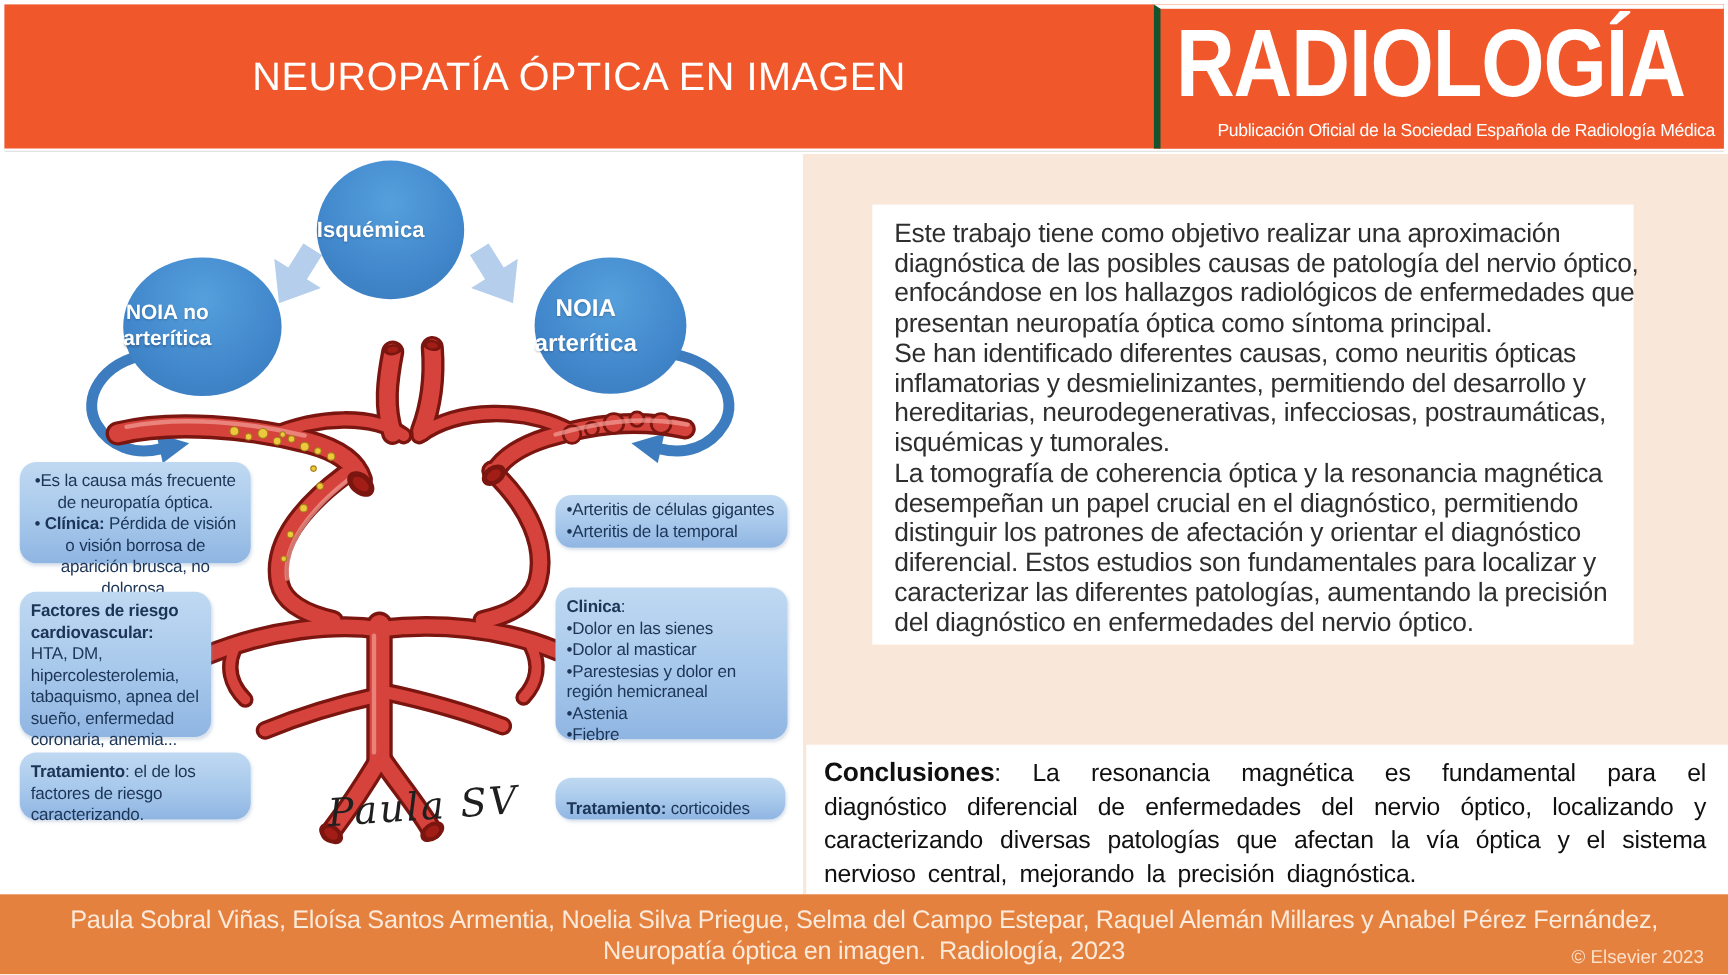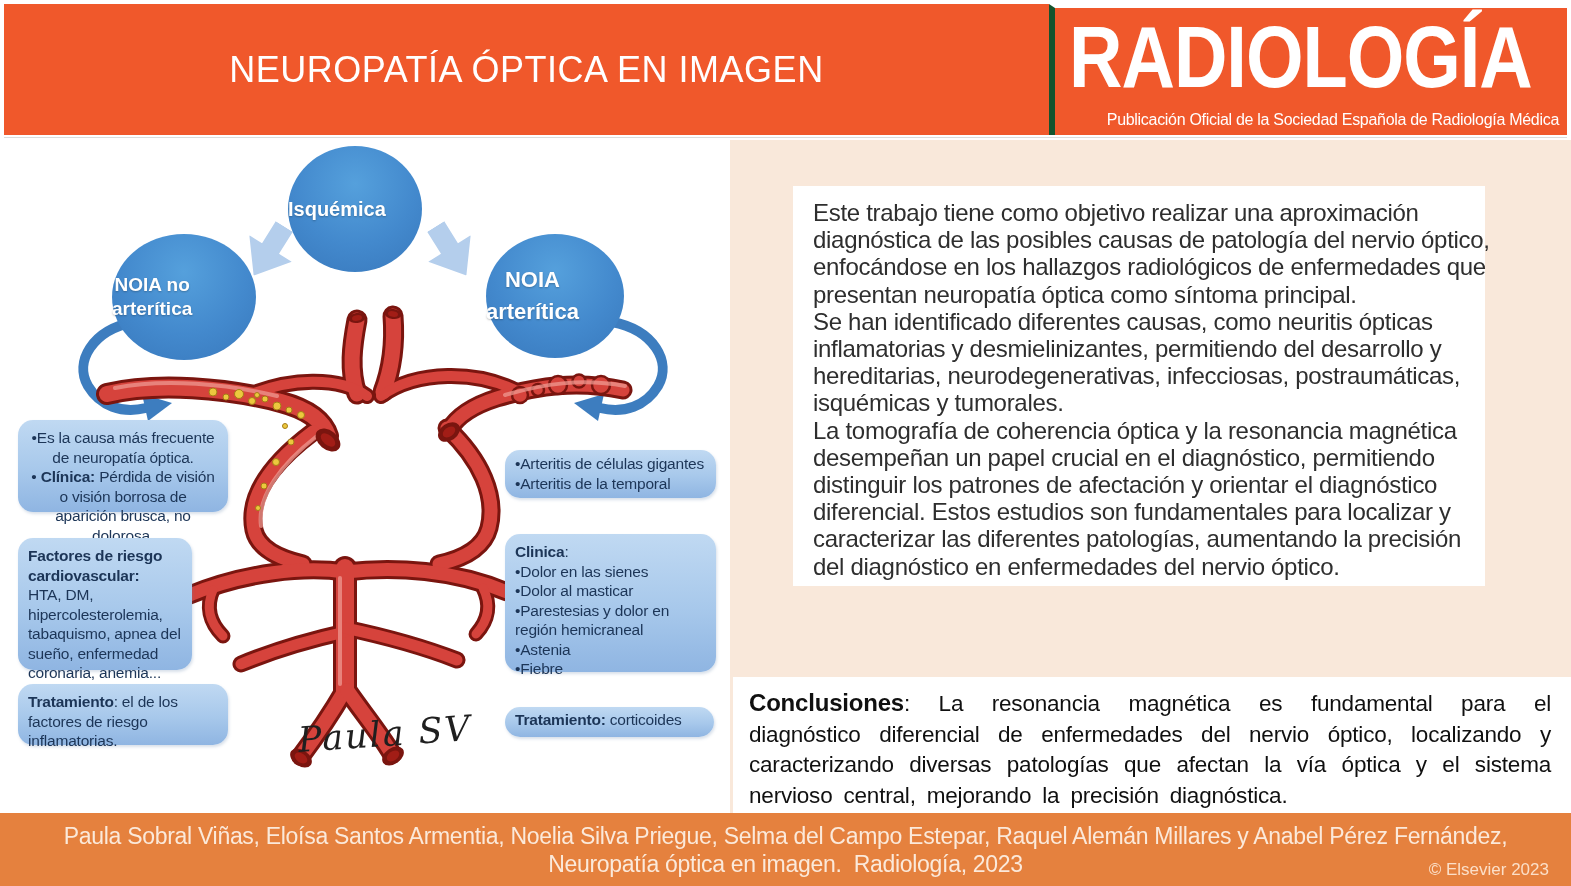--- a/index.html
+++ b/index.html
@@ -59,21 +59,21 @@
   .bbox { position:absolute; border-radius:15px; padding:8px 10px;
           background:linear-gradient(180deg,#C0D9F2 0%, #A7C8EB 55%, #8FB5E2 100%);
           color:#1C3557; font-size:15.5px; line-height:19.5px; letter-spacing:-0.2px;
           box-shadow:1px 2px 3px rgba(100,130,170,.25); }
   .bbox b { font-weight:bold; }
   .b-l1 { left:18px; top:420px; width:210px; height:92px;text-align:center; }
   .b-l2 { left:18px; top:538px; width:174px; height:132px; }
   .b-l3 { left:18px; top:684px; width:210px; height:61px; }
   .b-r1 { left:505px; top:450px; width:211px; height:48px; padding-top:4px; }
   .b-r2 { left:505px; top:534px; width:211px; height:138px; }
-  .b-r3 { left:505px; top:707px; width:209px; height:30px; padding:3px 10px; }
+  .b-r3 { left:505px; top:707px; width:209px; height:30px; padding:19px 10px; }
 
   .signature { position:absolute; left:298px; top:714px; font-family:"DejaVu Serif", serif;
                font-style:italic; font-size:35px; color:#1f1f1f; transform:rotate(-4deg); letter-spacing:2px; }
 </style>
 </head>
 <body>
 
 <div class="page">
 
   <div class="header">
@@ -212,21 +212,21 @@
 
   <div class="bbox b-l1">
     <div>•Es la causa más frecuente de neuropatía óptica.</div>
     <div><span>• </span><b>Clínica:</b><span> Pérdida de visión o visión borrosa de aparición brusca, no dolorosa.</span></div>
   </div>
   <div class="bbox b-l2">
     <b>Factores de riesgo cardiovascular:</b>
     <div>HTA, DM, hipercolesterolemia, tabaquismo, apnea del sueño, enfermedad coronaria, anemia...</div>
   </div>
   <div class="bbox b-l3">
-    <b>Tratamiento</b><span>: el de los factores de riesgo inflamatorias.</span>
+    <b>Tratamiento</b><span>: el de los factores de riesgo caracterizando.</span>
   </div>
 
   <div class="bbox b-r1">
     <div>•Arteritis de células gigantes</div>
     <div>•Arteritis de la temporal</div>
   </div>
   <div class="bbox b-r2">
     <div><b>Clinica</b><span>:</span></div>
     <div>•Dolor en las sienes</div>
     <div>•Dolor al masticar</div>

